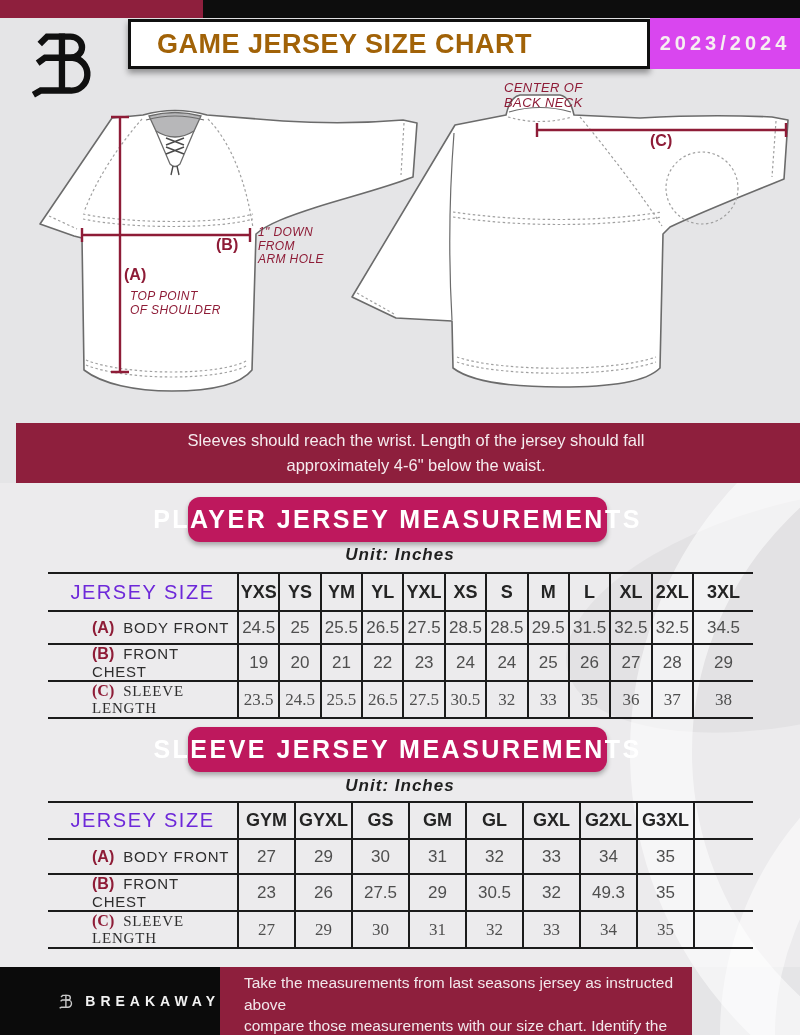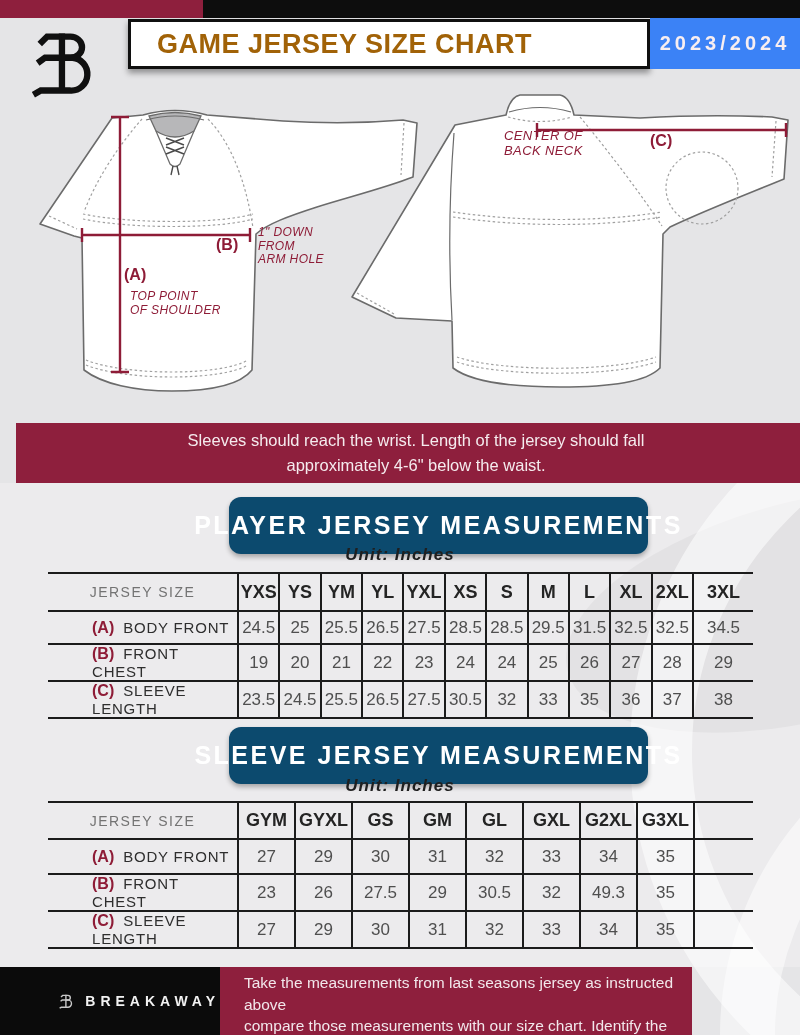--- a/index.html
+++ b/index.html
@@ -13,45 +13,45 @@
   .ring2{left:720px;top:700px;width:560px;height:560px;border:55px solid rgba(255,255,255,.5);}
   .swoosh{left:560px;top:500px;width:500px;height:220px;background:rgba(0,0,0,.035);
           border-radius:50%;transform:rotate(-14deg);}
   
   .strip-maroon{left:0;top:0;width:203px;height:18px;background:#8e1f3d;}
   .strip-black{left:203px;top:0;width:597px;height:18px;background:#0d0d0d;}
   .title-box{left:128px;top:19px;width:522px;height:50px;background:#fff;
              border:3px solid #101010;box-sizing:border-box;box-shadow:0 4px 6px rgba(0,0,0,.38);}
   .title-box span{display:block;padding-left:26px;line-height:44px;font-size:27px;font-weight:800;
              color:#a16207;letter-spacing:.5px;white-space:nowrap;}
-  .season-box{left:650px;top:18px;width:150px;height:51px;background:#3b82f6;
+  .season-box{left:650px;top:18px;width:150px;height:51px;background:#d946ef;
               display:flex;align-items:center;justify-content:center;}
   .season-box span{color:#f7eef1;font-size:20px;font-weight:700;letter-spacing:4px;}
   
   .mkey{font-weight:800;font-size:16px;color:#8e1c37;}
   .mlabel{font-style:italic;font-size:12px;line-height:13.5px;color:#8e1c37;
           letter-spacing:.4px;white-space:pre-line;}
-  .cnote{font-size:13px;line-height:15px;margin-top:48px;}
+  .cnote{font-size:13px;line-height:15px;}
   
   .banner{left:16px;top:423px;width:800px;height:60px;background:#8e1f3d;
           display:flex;align-items:center;justify-content:center;}
   .banner span{color:#f5ebee;font-size:16.5px;line-height:25px;text-align:center;white-space:pre-line;}
   
-  .pill{width:419px;height:57px;background:#0c4a6e;border-radius:12px;
-        display:flex;align-items:center;justify-content:center;box-shadow:0 3px 5px rgba(0,0,0,.3);margin-left:41px;}
+  .pill{width:419px;height:45px;background:#be185d;border-radius:12px;
+        display:flex;align-items:center;justify-content:center;box-shadow:0 3px 5px rgba(0,0,0,.3);}
   .pill span{color:#fff;font-size:25px;font-weight:800;letter-spacing:2.5px;white-space:nowrap;}
   .unit{left:0;width:800px;text-align:center;font-style:italic;font-weight:700;
         font-size:17px;color:#1f1f1f;letter-spacing:1px;}
   
   table.meas{position:absolute;border-collapse:collapse;table-layout:fixed;width:705px;}
   .meas td{text-align:center;vertical-align:middle;border-top:2.5px solid #1b1b1b;padding:0;
            font-family:"Liberation Sans",sans-serif;}
-  .meas tr.last td{border-bottom:2.5px solid #1b1b1b;}
+  .meas tr.last td{border-bottom:2.5px solid #1b1b1b;font-family:Liberation Serif, serif;}
   .meas td.v{border-left:2px solid #1b1b1b;}
-  .meas td.sizehead{font-size:14px;color:#737373;letter-spacing:1.5px;}
+  .meas td.sizehead{font-size:20px;color:#6d28d9;letter-spacing:1.5px;}
   .meas td.size{font-size:18px;font-weight:700;color:#242424;border-radius:16px;}
   .meas td.val{font-size:17px;color:#4f4f4f;}
   .meas td.rowlbl{text-align:left;padding-left:44px;font-size:15px;color:#2e2e2e;letter-spacing:.8px;}
   .meas td.rowlbl b{color:#8e1c37;font-weight:800;margin-right:9px;font-size:16px;letter-spacing:0;}
   
   .footer-black{left:0;top:967px;width:220px;height:68px;background:#0b0b0b;
                 display:flex;align-items:center;padding-left:58px;box-sizing:border-box;}
   .footer-black .brand{color:#f2f2f2;font-size:14px;font-weight:700;letter-spacing:5px;margin-left:11px;}
   .footer-maroon{left:220px;top:967px;width:472px;height:68px;background:#8e1f3d;box-sizing:border-box;
                  padding:5px 0 0 24px;}

